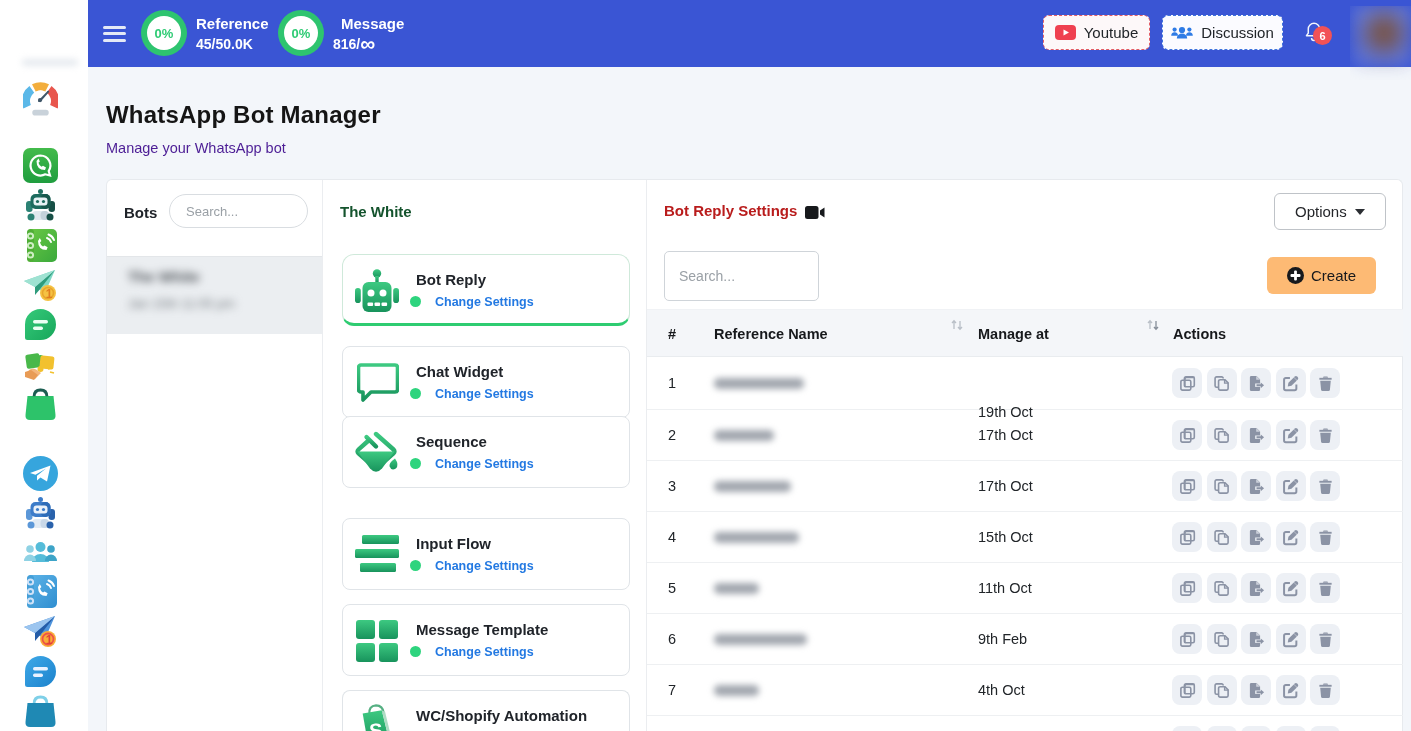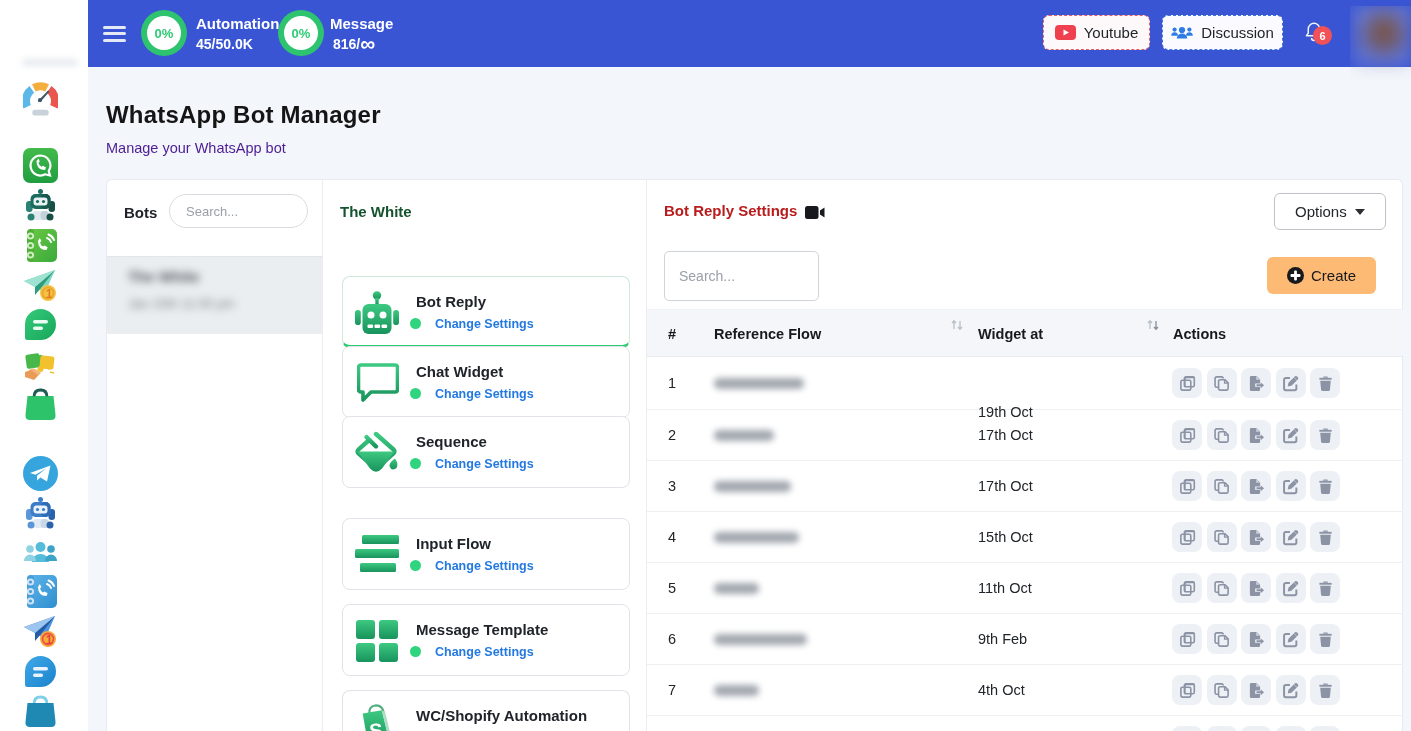--- a/index.html
+++ b/index.html
@@ -39,26 +39,26 @@
 <body>
 <div id="navbar">
   <div class="burger">
       <div></div>
       <div></div>
       <div></div>
     </div>
   <div class="ring" style="left:53px;">
       <div class="inner">0%</div>
     </div>
-  <div class="statlbl" style="left:108px; top:15px; font-size:15px;">Automation</div>
+  <div class="statlbl" style="left:108px; top:15px; font-size:15px;">Reference</div>
   <div class="statlbl" style="left:108px; top:36px; font-size:14px;">45/50.0K</div>
   <div class="ring" style="left:190px;">
       <div class="inner">0%</div>
     </div>
-  <div class="statlbl" style="left:242px; top:15px; font-size:15px;">Message</div>
+  <div class="statlbl" style="left:253px; top:15px; font-size:15px;">Message</div>
   <div class="statlbl" style="left:245px; top:36px; font-size:14px;">816/<span style="font-size:21px; line-height:14px; vertical-align:-2px;">∞</span></div>
 
   <div class="nbtn" style="left:955px; width:107px; border:1.5px dashed #e35d66; background:#fdf8f9;">
     <svg width="21" height="15" viewBox="0 0 21 15" style="margin-right:8px;">
         <rect x="0" y="0" width="21" height="15" rx="4" fill="#ef4050"></rect>
         <path d="M8.5 4.5 L14 7.5 L8.5 10.5 Z" fill="#fff"></path>
       </svg>
     Youtube
   </div>
   <div class="nbtn" style="left:1074px; width:121px; border:1.5px dashed #3f74dd; background:#fbfbff;">
@@ -253,21 +253,21 @@
     <div id="col2">
       <div style="position:absolute; left:17px; top:23px; font-size:15px; font-weight:bold; color:#14532d;">The White</div>
       <svg width="0" height="0">
           <defs>
         <linearGradient id="gg" x1="0" y1="0" x2="0" y2="1">
               <stop offset="0" stop-color="#3dc981"></stop>
               <stop offset="1" stop-color="#18935c"></stop>
             </linearGradient>
       </defs>
         </svg>
-      <div class="mcard active" style="top:96px;">
+      <div class="mcard active" style="top:74px;border-radius:12px;">
         <svg class="ic" width="44" height="46" viewBox="0 0 44 46">
           <circle cx="22" cy="5.5" r="4.2" fill="url(#gg)"></circle>
             <rect x="20.3" y="8" width="3.4" height="7" fill="url(#gg)"></rect>
           <rect x="0" y="20" width="5.8" height="15" rx="2.8" fill="url(#gg)"></rect>
             <rect x="38.2" y="20" width="5.8" height="15" rx="2.8" fill="url(#gg)"></rect>
           <rect x="7.5" y="14" width="29" height="30" rx="6" fill="url(#gg)"></rect>
           <circle cx="16" cy="25" r="3.5" fill="#fff"></circle>
             <circle cx="28" cy="25" r="3.5" fill="#fff"></circle>
           <rect x="12.5" y="34.5" width="5.6" height="3.6" rx="1" fill="#fff"></rect>
             <rect x="19.5" y="34.5" width="5.6" height="3.6" rx="1" fill="#fff"></rect>
@@ -368,26 +368,26 @@
       <div style="position:absolute; left:620px; top:77px; width:109px; height:37px; background:#fdba74; border-radius:6px; display:flex; align-items:center; justify-content:center; font-size:15px; color:#17191c;">
         <svg width="17" height="17" viewBox="0 0 17 17" style="margin-right:7px;">
             <circle cx="8.5" cy="8.5" r="8.5" fill="#17191c"></circle>
             <rect x="7.1" y="3.5" width="2.8" height="10" rx="1" fill="#fff"></rect>
             <rect x="3.5" y="7.1" width="10" height="2.8" rx="1" fill="#fff"></rect>
           </svg>
         Create
       </div>
       <div style="position:absolute; left:0; top:129px; width:756px; height:48px; background:#f4f6f9; border-bottom:1px solid #e9ecef; border-top:1px solid #f0f2f5;">
         <div style="position:absolute; left:21px; top:16px; font-size:14.5px; font-weight:bold; color:#17191c;">#</div>
-        <div style="position:absolute; left:67px; top:16px; font-size:14.5px; font-weight:bold; color:#17191c;">Reference Flow</div>
+        <div style="position:absolute; left:67px; top:16px; font-size:14.5px; font-weight:bold; color:#17191c;">Reference Name</div>
         <svg style="position:absolute; left:303px; top:8px;" width="14" height="14" viewBox="0 0 14 14">
             <path d="M4 11 V3 M2 5 l2-2.2 L6 5" fill="none" stroke="#b9bfc7" stroke-width="1.3"></path>
             <path d="M10 3 v8 M8 9 l2 2.2 L12 9" fill="none" stroke="#b9bfc7" stroke-width="1.3"></path>
           </svg>
-        <div style="position:absolute; left:331px; top:16px; font-size:14.5px; font-weight:bold; color:#17191c;">Widget at</div>
+        <div style="position:absolute; left:331px; top:16px; font-size:14.5px; font-weight:bold; color:#17191c;">Manage at</div>
         <svg style="position:absolute; left:499px; top:8px;" width="14" height="14" viewBox="0 0 14 14">
             <path d="M4 11 V3 M2 5 l2-2.2 L6 5" fill="none" stroke="#b9bfc7" stroke-width="1.3"></path>
             <path d="M10 3 v8 M8 9 l2 2.2 L12 9" fill="none" stroke="#868e99" stroke-width="1.3"></path>
           </svg>
         <div style="position:absolute; left:526px; top:16px; font-size:14.5px; font-weight:bold; color:#17191c;">Actions</div>
       </div>
       <div id="rows" style="position:absolute; left:0; top:177px; width:756px;">
           <div style="position:absolute; left:0; top:0px; width:756px; height:53px; border-bottom:1px solid #eef0f2;">
           <div style="position:absolute; left:21px; top:18px; font-size:14.5px; color:#212529;">1</div>
           <div class="blur3" style="position:absolute; left:67px; top:21px; width:90px; height:11px; border-radius:5px; background:#a2a7af;"></div>

